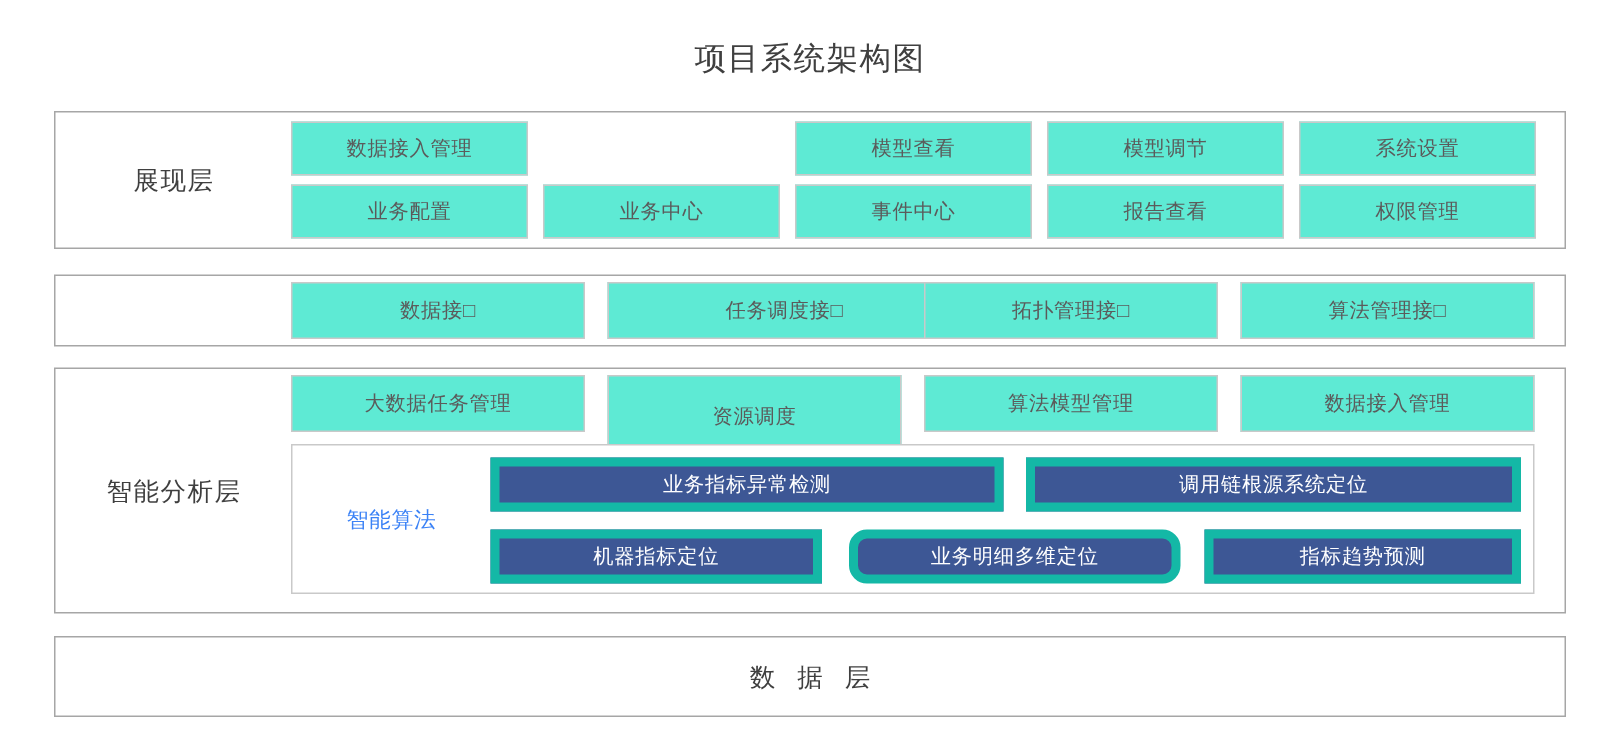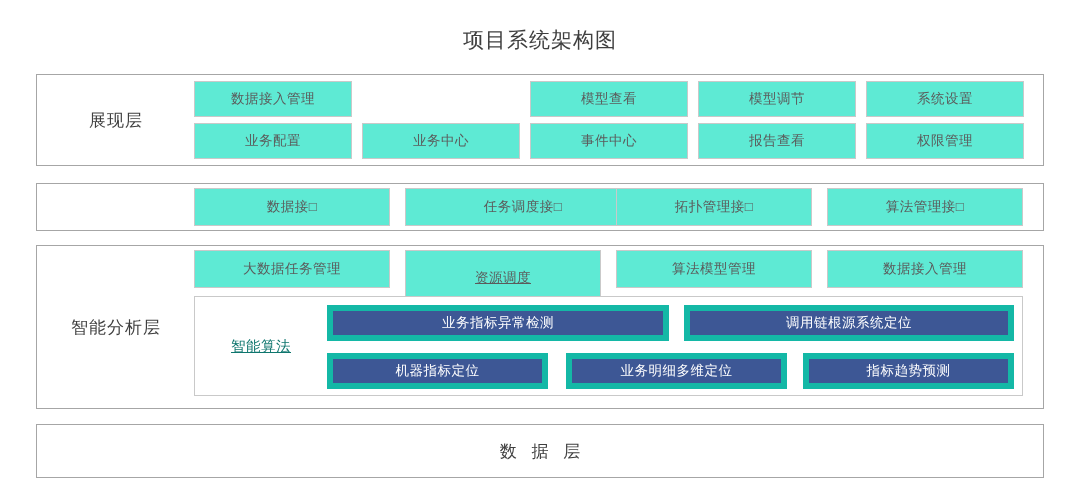--- a/index.html
+++ b/index.html
@@ -100,24 +100,23 @@
   .algo-label {
     position: absolute;
     left: 0;
     top: 0;
     width: 132px;
     height: 100%;
     display: flex;
     align-items: center;
     justify-content: center;
     font-size: 14.5px;
-    color: #0f766e;
+    color: #3b82f6;
     letter-spacing: 0.5px;
     white-space: nowrap;
-    text-decoration: underline;
   }
 
   
   .data-layer-text {
     position: absolute;
     left: 0; top: 0;
     width: 100%; height: 100%;
     display: flex;
     align-items: center;
     justify-content: center;
@@ -185,21 +184,21 @@
     <span>算法管理接□</span>
   </div>
 
   <div class="layer" style="left:36px; top:245px; width:1008px; height:164px;">
     <div class="layer-label">智能分析层</div>
   </div>
 
   <div class="cell" style="left:194px; top:250px; width:196px; height:38px;">
     <span>大数据任务管理</span>
   </div>
-  <div class="cell" style="left:405px; top:250px; width:196px; height:56px;text-decoration:underline;">
+  <div class="cell" style="left:405px; top:250px; width:196px; height:56px;">
     <span>资源调度</span>
   </div>
   <div class="cell" style="left:616px; top:250px; width:196px; height:38px;">
     <span>算法模型管理</span>
   </div>
   <div class="cell" style="left:827px; top:250px; width:196px; height:38px;">
     <span>数据接入管理</span>
   </div>
 
   <div class="algo-panel" style="left:194px; top:296px; width:829px; height:100px;">
@@ -209,21 +208,21 @@
   <div class="cell-blue" style="left:327px; top:305px; width:342px; height:36px;">
     <span>业务指标异常检测</span>
   </div>
   <div class="cell-blue" style="left:684px; top:305px; width:330px; height:36px;">
     <span>调用链根源系统定位</span>
   </div>
 
   <div class="cell-blue" style="left:327px; top:353px; width:221px; height:36px;">
     <span>机器指标定位</span>
   </div>
-  <div class="cell-blue" style="left:566px; top:353px; width:221px; height:36px;">
+  <div class="cell-blue" style="left:566px; top:353px; width:221px; height:36px;border-radius:12px;">
     <span>业务明细多维定位</span>
   </div>
   <div class="cell-blue" style="left:803px; top:353px; width:211px; height:36px;">
     <span>指标趋势预测</span>
   </div>
 
   <div class="layer" style="left:36px; top:424px; width:1008px; height:54px;">
     <div class="data-layer-text">数 据 层</div>
   </div>
 

